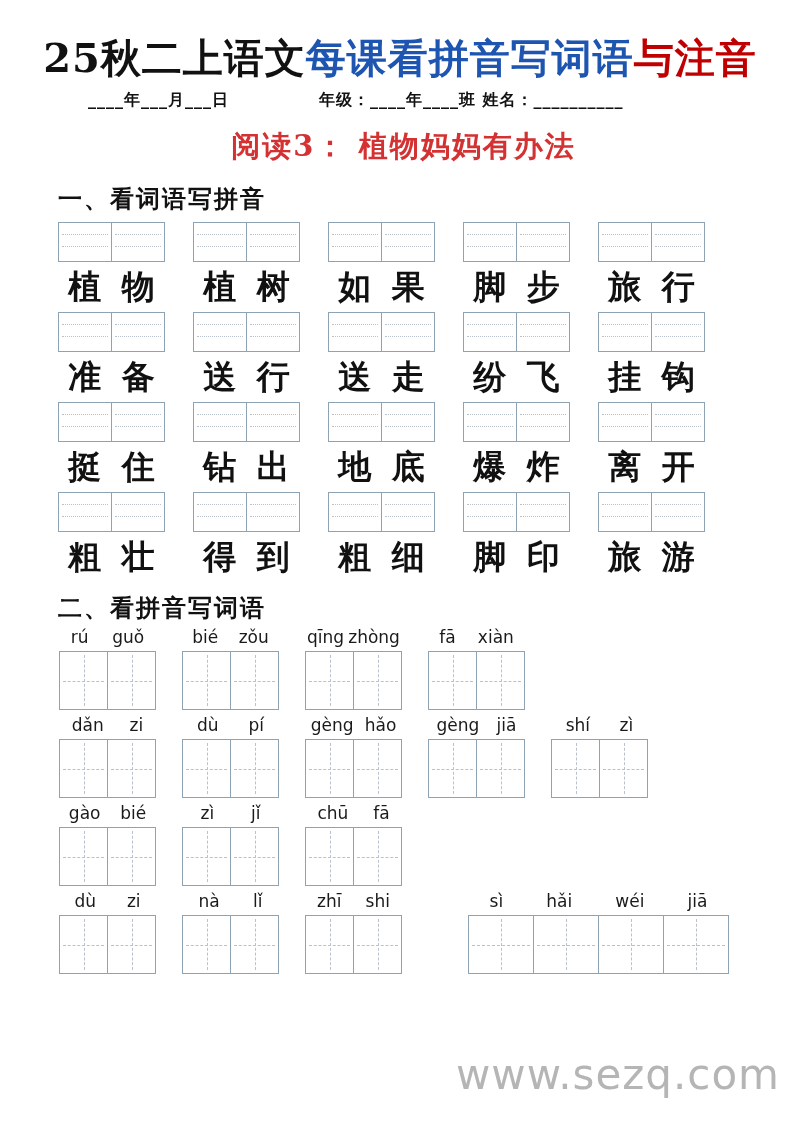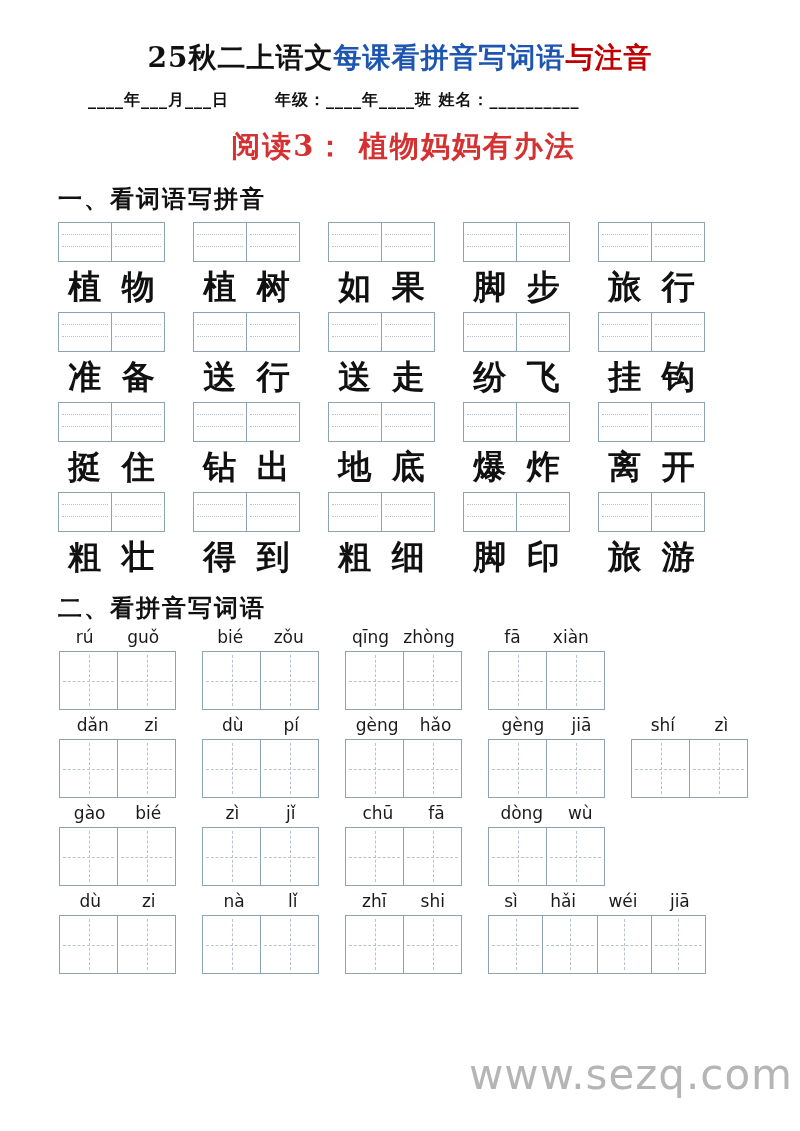--- a/index.html
+++ b/index.html
@@ -10,56 +10,56 @@
     --guide-line:#b9c2ca;
     --watermark-gray:#b5b5b5;
   }
   *{box-sizing:border-box;}
   html,body{margin:0;padding:0;}
   body{
     width:800px;height:1131px;position:relative;background:#ffffff;
     font-family:"DejaVu Serif", serif;color:#111;overflow:hidden;
   }
   
-  .title{ text-align:center; margin-top:32px; font-size:28px; font-weight:700; line-height:52px; letter-spacing:1px; white-space:nowrap;}
+  .title{ text-align:center; margin-top:32px; font-size:40px; font-weight:700; line-height:52px; letter-spacing:1px; white-space:nowrap;}
   .title .t-blue{color:var(--title-blue);}
   .title .t-red{color:var(--title-red);}
   .meta-row{display:flex; margin-top:4px; font-size:16px; font-weight:600; line-height:24px;}
   .date-part{margin-left:88px; letter-spacing:1px;}
-  .class-part{margin-left:46px; letter-spacing:1px;}
+  .class-part{margin-left:90px; letter-spacing:1px;}
   .subtitle{ text-align:center; font-size:29px; font-weight:700; color:var(--subtitle-red); margin-top:16px; line-height:36px; letter-spacing:2px;margin-left:7px;}
   .sec-heading{ margin:20px 0 8px 58px; font-size:24px; font-weight:600; line-height:30px; letter-spacing:2px;}
   .sec-heading.second{margin-top:14px; margin-bottom:2px;}
 
   
   .s1-row{display:flex; gap:28px; margin-left:58px; margin-bottom:3px;}
   .s1-group{width:107px;}
   .pbox{height:40px; border:1.5px solid var(--box-border); display:flex; background:#fff;}
   .pcell{flex:1; position:relative;}
   .pcell + .pcell{border-left:1.5px solid var(--box-border);}
   .pcell::before,.pcell::after{content:""; position:absolute; left:3px; right:3px; border-top:1.5px dotted var(--guide-line);}
   .pcell::before{top:11px;}
   .pcell::after{top:23px;}
   .word{display:flex; justify-content:space-around; font-size:33px; font-weight:600; margin-top:3px; line-height:44px; height:44px;}
 
   
   .s2-row{display:flex; gap:26px; margin-left:59px; margin-bottom:3px;}
-  .s2-group{width:117px;}
-  .s2-group.wide{width:218px;}
+  .s2-group{width:97px;}
+  .s2-group.wide{width:261px;margin-left:40px;}
   .plabel{display:flex; justify-content:space-around; align-items:flex-end;
           font-family:"DejaVu Sans", sans-serif; font-size:17px; font-weight:500;
           height:22px; margin-bottom:4px; color:#1a1a1a;}
   .tbox{height:59px; border:1.5px solid var(--box-border); display:flex; background:#fff;}
   .tcell{flex:1; position:relative;}
   .tcell + .tcell{border-left:1.5px solid var(--box-border);}
   .tcell::before{content:""; position:absolute; top:3px; bottom:3px; left:50%; border-left:1px dashed var(--guide-line);}
   .tcell::after{content:""; position:absolute; left:3px; right:3px; top:50%; border-top:1px dashed var(--guide-line);}
 
   
-  .watermark{position:absolute; right:7px; top:1050px; font-family:"DejaVu Sans", sans-serif;
+  .watermark{position:absolute; right:20px; top:1050px; font-family:"DejaVu Sans", sans-serif;
              font-size:42px; color:var(--watermark-gray); letter-spacing:1px; white-space:nowrap;}
 </style>
 </head>
 <body style="--title-blue: #1d55b0; --title-red: #c00000; --subtitle-red: #d43232; --box-border: #8da2b3; --guide-line: #b9c2ca; --watermark-gray: #b5b5b5;">
 
 <div class="title">
   <span class="t-black">25秋二上语文</span><span class="t-blue">每课看拼音写词语</span><span class="t-red">与注音</span>
 </div>
 
 <div class="meta-row">
@@ -401,30 +401,20 @@
       <div class="s2-group">
         <div class="plabel">
           <span>chū</span>
           <span>fā</span>
         </div>
         <div class="tbox">
           <div class="tcell"></div>
           <div class="tcell"></div>
         </div>
       </div>
-      <div class="s2-group">
-        <div class="plabel">
-          <span>dòng</span>
-          <span>wù</span>
-        </div>
-        <div class="tbox">
-          <div class="tcell"></div>
-          <div class="tcell"></div>
-        </div>
-      </div>
     </div>
     <div class="s2-row">
       <div class="s2-group">
         <div class="plabel">
           <span>dù</span>
           <span>zi</span>
         </div>
         <div class="tbox">
           <div class="tcell"></div>
           <div class="tcell"></div>

